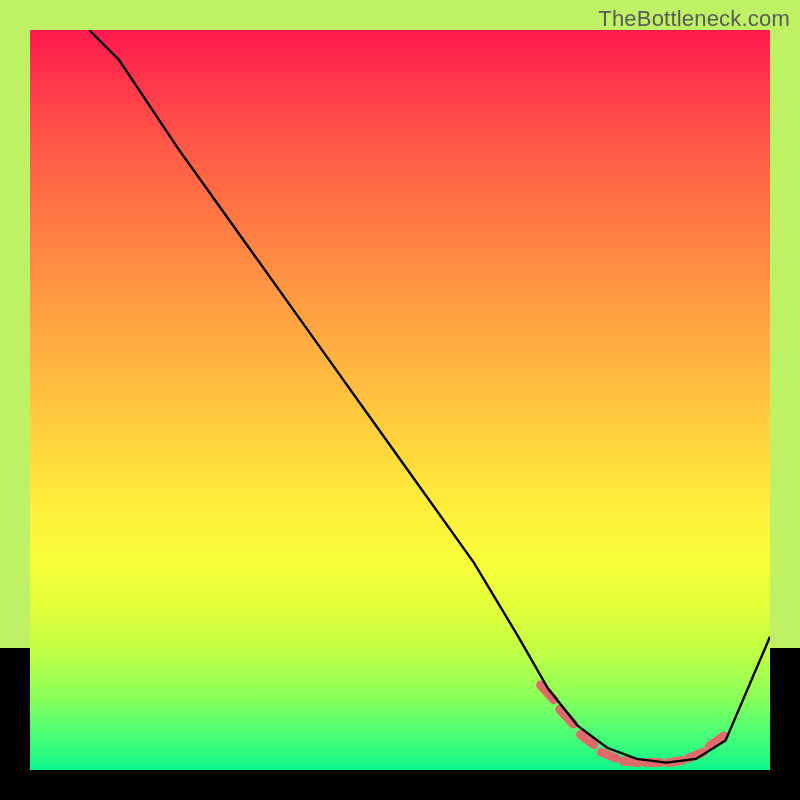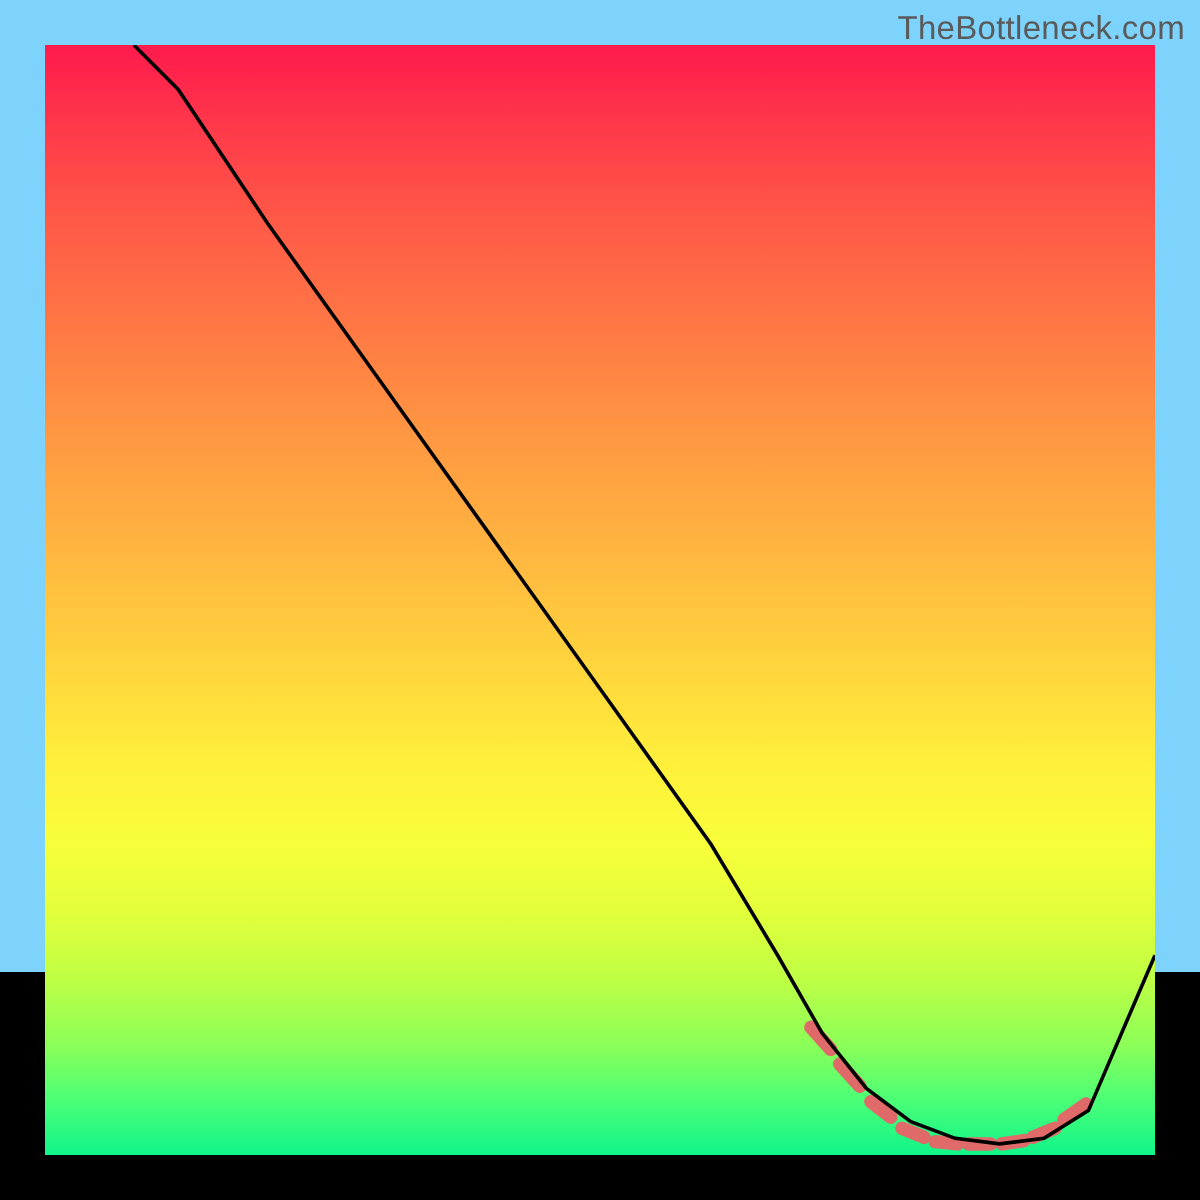--- a/index.html
+++ b/index.html
@@ -7,21 +7,21 @@
     padding: 0;
     width: 800px;
     height: 800px;
     overflow: hidden;
     background: #000;
   }
   .frame {
     position: relative;
     width: 800px;
     height: 648px;
-    background: #7dd3fc;
+    background: #bef264;
   }
   .plot {
     position: absolute;
     left: 30px;
     top: 30px;
     width: 740px;
     height: 740px;
     background: linear-gradient(to bottom,
       #ff1a4d 0%,
       #ff3b4a 8%,

